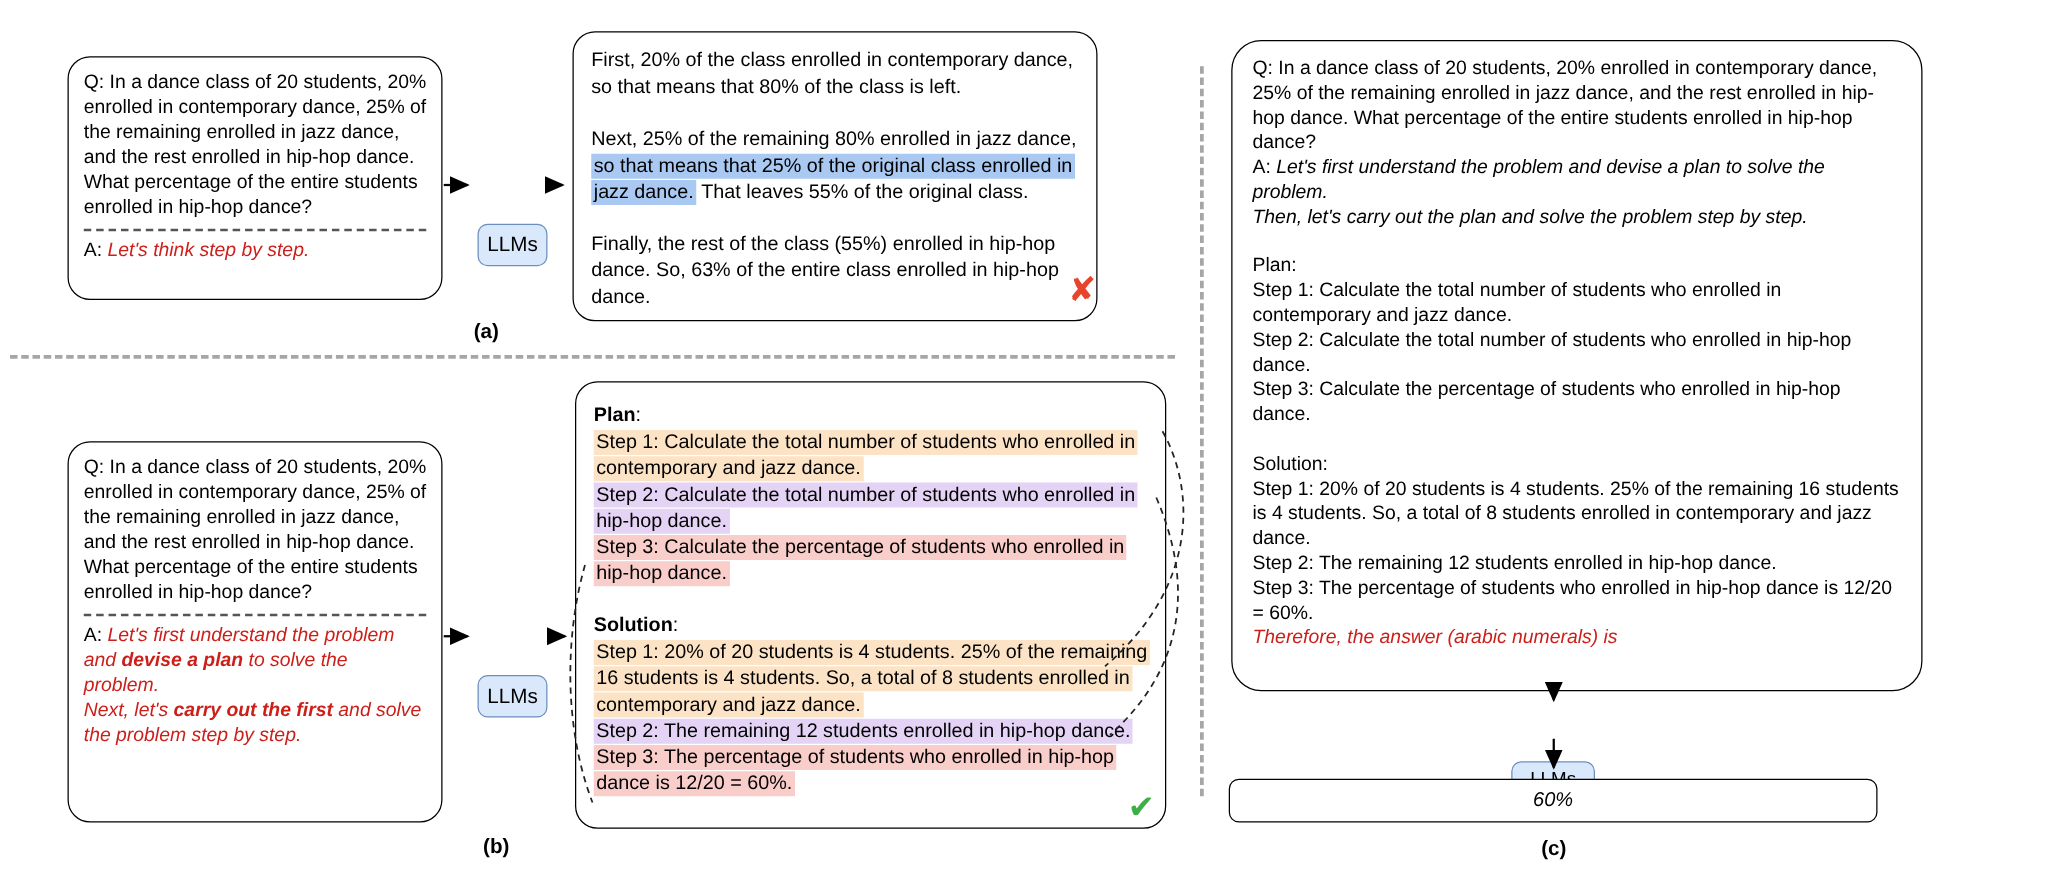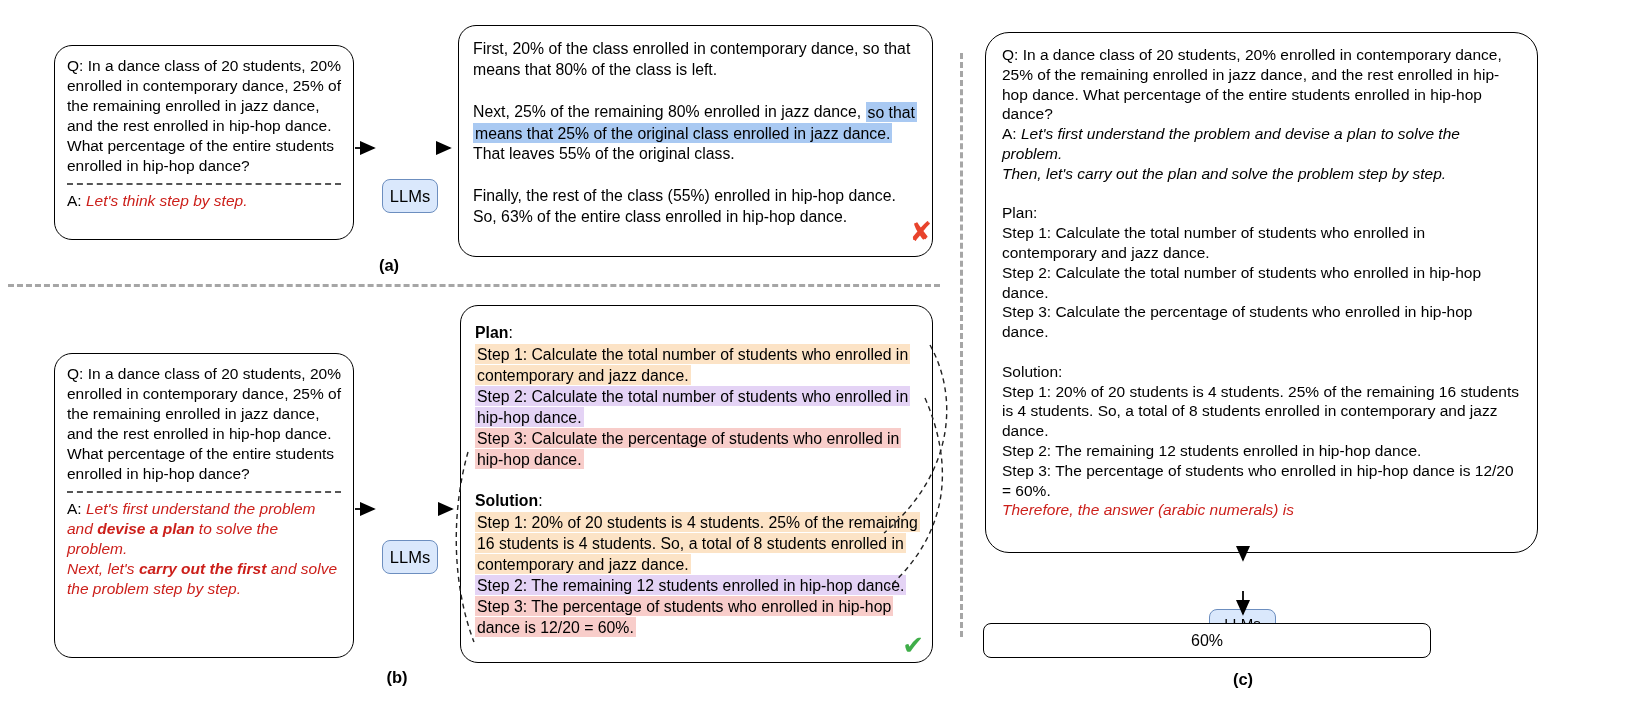--- a/index.html
+++ b/index.html
@@ -57,21 +57,21 @@
     <div class="qsep"></div>
     <div>
         <div class="rline"><span>A: </span><span class="seg-i seg-red">Let's think step by step.</span></div>
       </div>
   </div>
 
   <div class="llm" style="left:382px;top:131px;width:56px;height:34px;">
     <span>LLMs</span>
   </div>
 
-  <div class="bubble outbox" style="left:458px;top:25px;width:475px;height:232px;">
+  <div class="bubble outbox" style="left:458px;top:25px;width:420px;height:232px;">
     <div>
         <div class="rline"><span>First, 20% of the class enrolled in contemporary dance, so that means that 80% of the class is left.</span></div>
         <div class="rline">&nbsp;</div>
         <div class="rline"><span>Next, 25% of the remaining 80% enrolled in jazz dance, </span><span class="hl-blue">so that means that 25% of the original class enrolled in jazz dance.</span><span> That leaves 55% of the original class.</span></div>
         <div class="rline">&nbsp;</div>
         <div class="rline"><span>Finally, the rest of the class (55%) enrolled in hip-hop dance. So, 63% of the entire class enrolled in hip-hop dance.</span></div>
       </div>
     <div class="mark mark-x">✘</div>
   </div>
 
@@ -128,21 +128,21 @@
         <div class="rline"><span>Step 2: The remaining 12 students enrolled in hip-hop dance.</span></div>
         <div class="rline"><span>Step 3: The percentage of students who enrolled in hip-hop dance is 12/20 = 60%.</span></div>
         <div class="rline"><span class="seg-i seg-red">Therefore, the answer (arabic numerals) is</span></div>
       </div>
   </div>
 
   <div class="llm llm-small" style="left:1209px;top:561px;width:67px;height:29px;">
     <span>LLMs</span>
   </div>
 
-  <div class="bubble ansbox" style="left:983px;top:623px;width:448px;height:35px;">
+  <div class="bubble ansbox" style="left:983px;top:623px;width:519px;height:35px;font-style:italic;">
     <span>60%</span>
   </div>
 
   <div class="plabel" style="left:1208px;top:670px;">(c)</div>
 
   <svg class="overlay" viewBox="0 0 1646 706" xmlns="http://www.w3.org/2000/svg">
     <defs>
       <marker id="ah" markerWidth="10" markerHeight="8" refX="8" refY="4" orient="auto">
         <path d="M0,0 L9,4 L0,8 z" fill="#000"></path>
       </marker>

